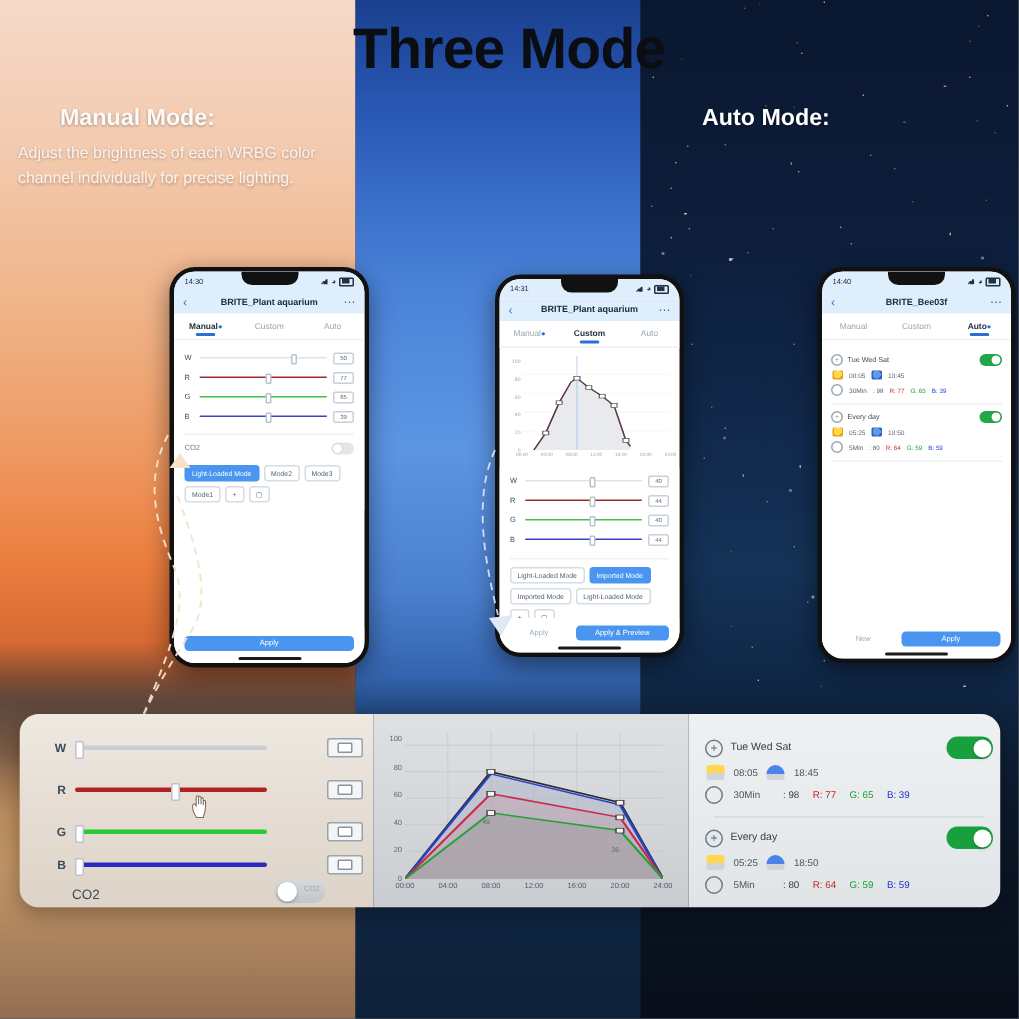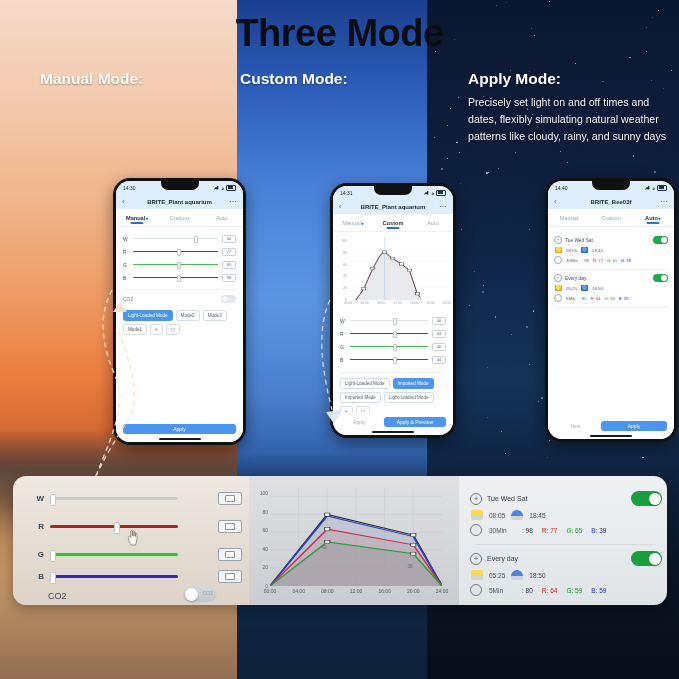--- a/index.html
+++ b/index.html
@@ -314,27 +314,26 @@
       </div>
     <div class="water"></div>
     <div class="water-l"></div>
     <div class="water-m"></div>
   </div>
 
   <div class="headline">Three Mode</div>
 
   <div class="caption cap1">
     <h3>Manual Mode:</h3>
+    <p>Adjust the brightness of each WRBG color channel individually for precise lighting.</p>
   </div>
   <div class="caption cap2">
-    <h3>Custom Mode:</h3>
   </div>
   <div class="caption cap3">
-    <h3>Apply Mode:</h3>
-    <p>Precisely set light on and off times and dates, flexibly simulating natural weather patterns like cloudy, rainy, and sunny days</p>
+    <h3>Auto Mode:</h3>
   </div>
 
   <div class="phone p1">
     <div class="screen">
       <div class="statusbar">
         <div class="notch"></div>
         <span>14:30</span>
         <span class="sb-right">
           <i class="sig"></i>
           <i class="wifi">◕</i>

